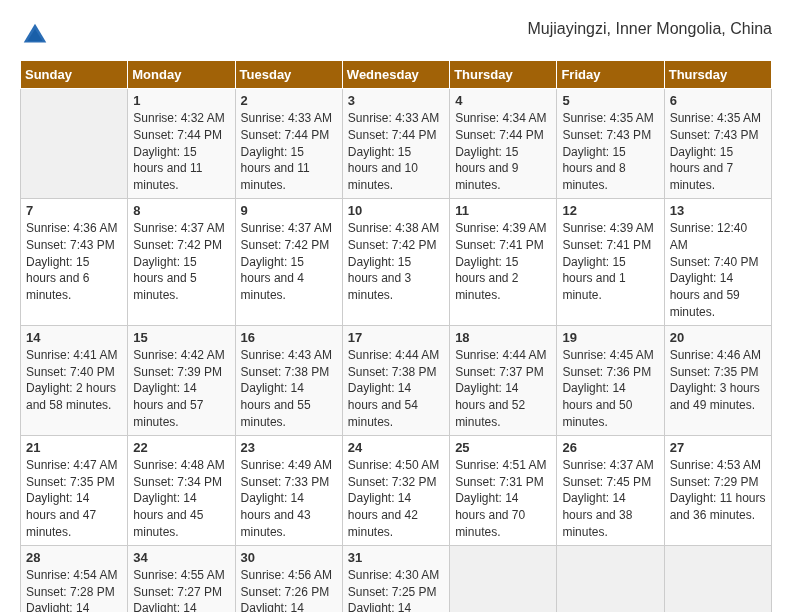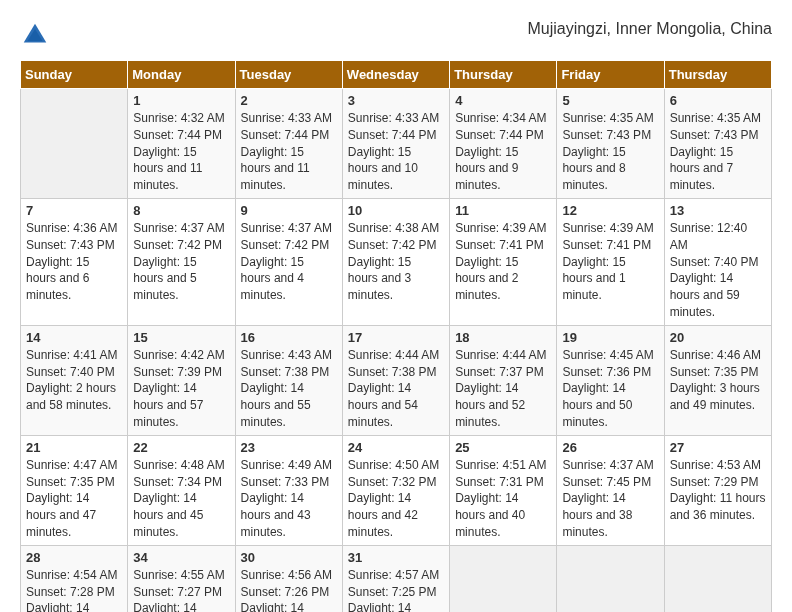--- a/index.html
+++ b/index.html
@@ -323,21 +323,21 @@
             <div>Sunrise: 4:50 AM</div>
             <div>Sunset: 7:32 PM</div>
             <div>Daylight: 14 hours and 42 minutes.</div>
           </div>
         </td>
         <td>
           <span class="day-number">25</span>
           <div class="cell-content">
             <div>Sunrise: 4:51 AM</div>
             <div>Sunset: 7:31 PM</div>
-            <div>Daylight: 14 hours and 40 minutes.</div>
+            <div>Daylight: 14 hours and 70 minutes.</div>
           </div>
         </td>
         <td>
           <span class="day-number">26</span>
           <div class="cell-content">
             <div>Sunrise: 4:37 AM</div>
             <div>Sunset: 7:45 PM</div>
             <div>Daylight: 14 hours and 38 minutes.</div>
           </div>
         </td>
@@ -371,21 +371,21 @@
           <span class="day-number">30</span>
           <div class="cell-content">
             <div>Sunrise: 4:56 AM</div>
             <div>Sunset: 7:26 PM</div>
             <div>Daylight: 14 hours and 30 minutes.</div>
           </div>
         </td>
         <td>
           <span class="day-number">31</span>
           <div class="cell-content">
-            <div>Sunrise: 4:57 AM</div>
+            <div>Sunrise: 4:30 AM</div>
             <div>Sunset: 7:25 PM</div>
             <div>Daylight: 14 hours and 31 minutes.</div>
           </div>
         </td>
         <td class="empty-cell"></td>
         <td class="empty-cell"></td>
         <td class="empty-cell"></td>
       </tr>
     </tbody>
 </table>

